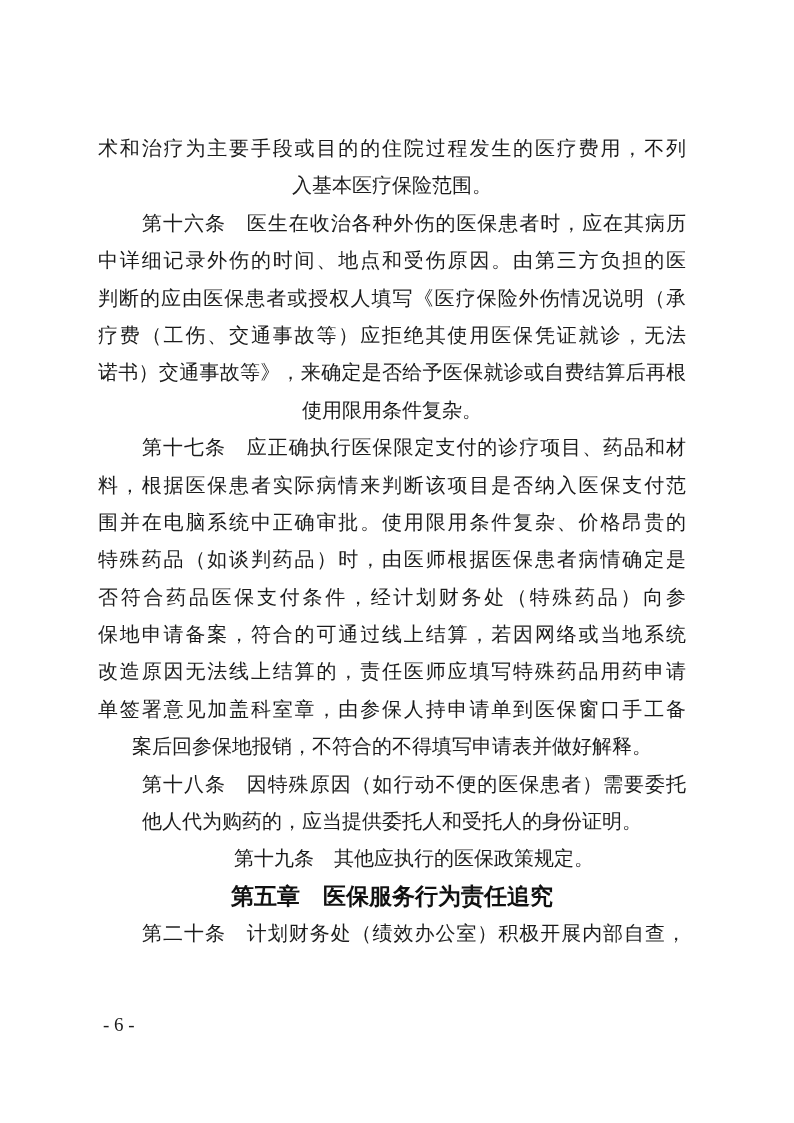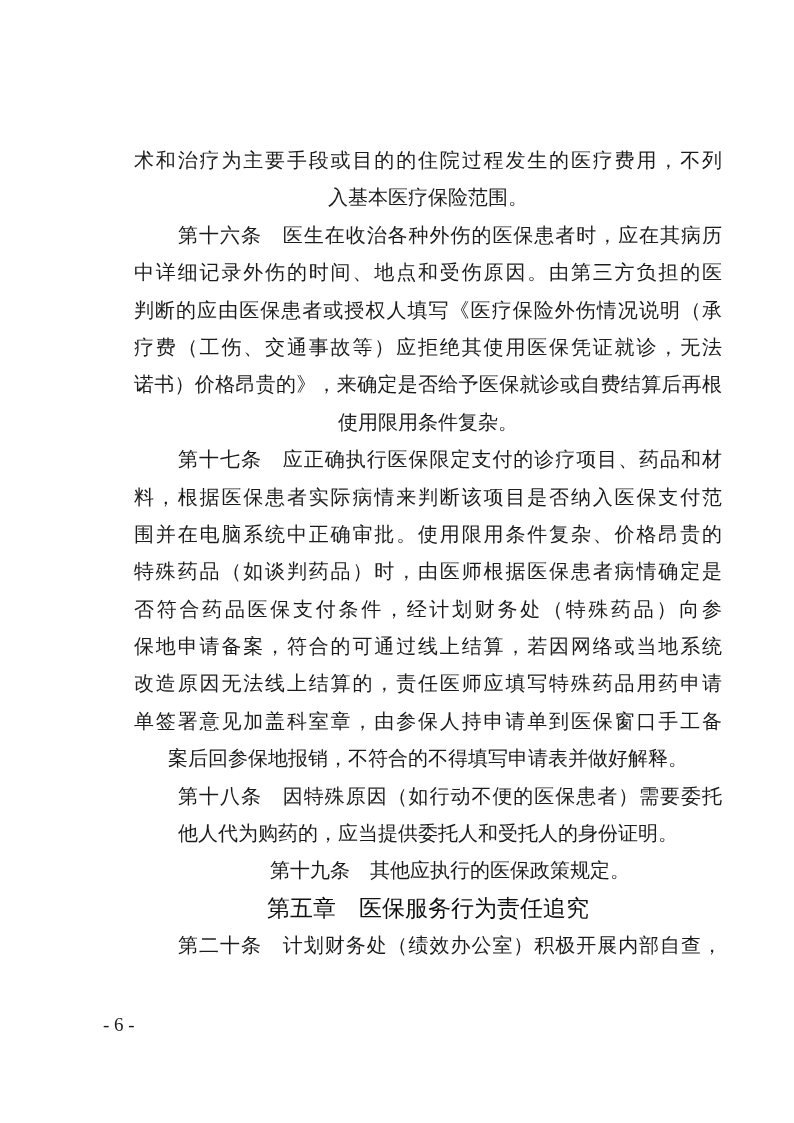--- a/index.html
+++ b/index.html
@@ -11,44 +11,43 @@
     position: relative;
     width: 794px;
     height: 1123px;
     background: #ffffff;
     overflow: hidden;
     font-family: "Liberation Serif", serif;
   }
   .doc-body {
     position: absolute;
     left: 98px;
-    top: 142px;
+    top: 130px;
     width: 588px;
-    margin-left: 36px;
   }
   .ln {
     height: 37.4px;
     line-height: 37.4px;
     font-size: 20px;
     color: #1c1c1c;
     text-align: center;
     white-space: pre;
   }
   .ln.j {
     white-space: normal;
     text-align: justify;
     text-align-last: justify;
     text-justify: inter-character;
   }
   .ln.ind {
     text-indent: 44px;
   }
   .ln.head {
     font-family: "Liberation Sans", sans-serif;
-    font-weight: normal;
+    font-weight: bold;
     font-size: 23px;
     color: #111111;
     text-align: right;
     text-align-last: center;
     white-space: pre;
   }
   .page-footer {
     position: absolute;
     left: 103px;
     top: 1014px;
@@ -63,21 +62,21 @@
 <body>
 
 <div class="sheet">
   <div class="doc-body">
       <div class="ln j">术和治疗为主要手段或目的的住院过程发生的医疗费用，不列</div>
       <div class="ln">入基本医疗保险范围。</div>
       <div class="ln j ind">第十六条　医生在收治各种外伤的医保患者时，应在其病历</div>
       <div class="ln j">中详细记录外伤的时间、地点和受伤原因。由第三方负担的医</div>
       <div class="ln j">判断的应由医保患者或授权人填写《医疗保险外伤情况说明（承</div>
       <div class="ln j">疗费（工伤、交通事故等）应拒绝其使用医保凭证就诊，无法</div>
-      <div class="ln j">诺书）价格昂贵的》，来确定是否给予医保就诊或自费结算后再根</div>
+      <div class="ln j">诺书）交通事故等》，来确定是否给予医保就诊或自费结算后再根</div>
       <div class="ln">使用限用条件复杂。</div>
       <div class="ln j ind">第十七条　应正确执行医保限定支付的诊疗项目、药品和材</div>
       <div class="ln j">料，根据医保患者实际病情来判断该项目是否纳入医保支付范</div>
       <div class="ln j">围并在电脑系统中正确审批。使用限用条件复杂、价格昂贵的</div>
       <div class="ln j">特殊药品（如谈判药品）时，由医师根据医保患者病情确定是</div>
       <div class="ln j">否符合药品医保支付条件，经计划财务处（特殊药品）向参</div>
       <div class="ln j">保地申请备案，符合的可通过线上结算，若因网络或当地系统</div>
       <div class="ln j">改造原因无法线上结算的，责任医师应填写特殊药品用药申请</div>
       <div class="ln j">单签署意见加盖科室章，由参保人持申请单到医保窗口手工备</div>
       <div class="ln">案后回参保地报销，不符合的不得填写申请表并做好解释。</div>

